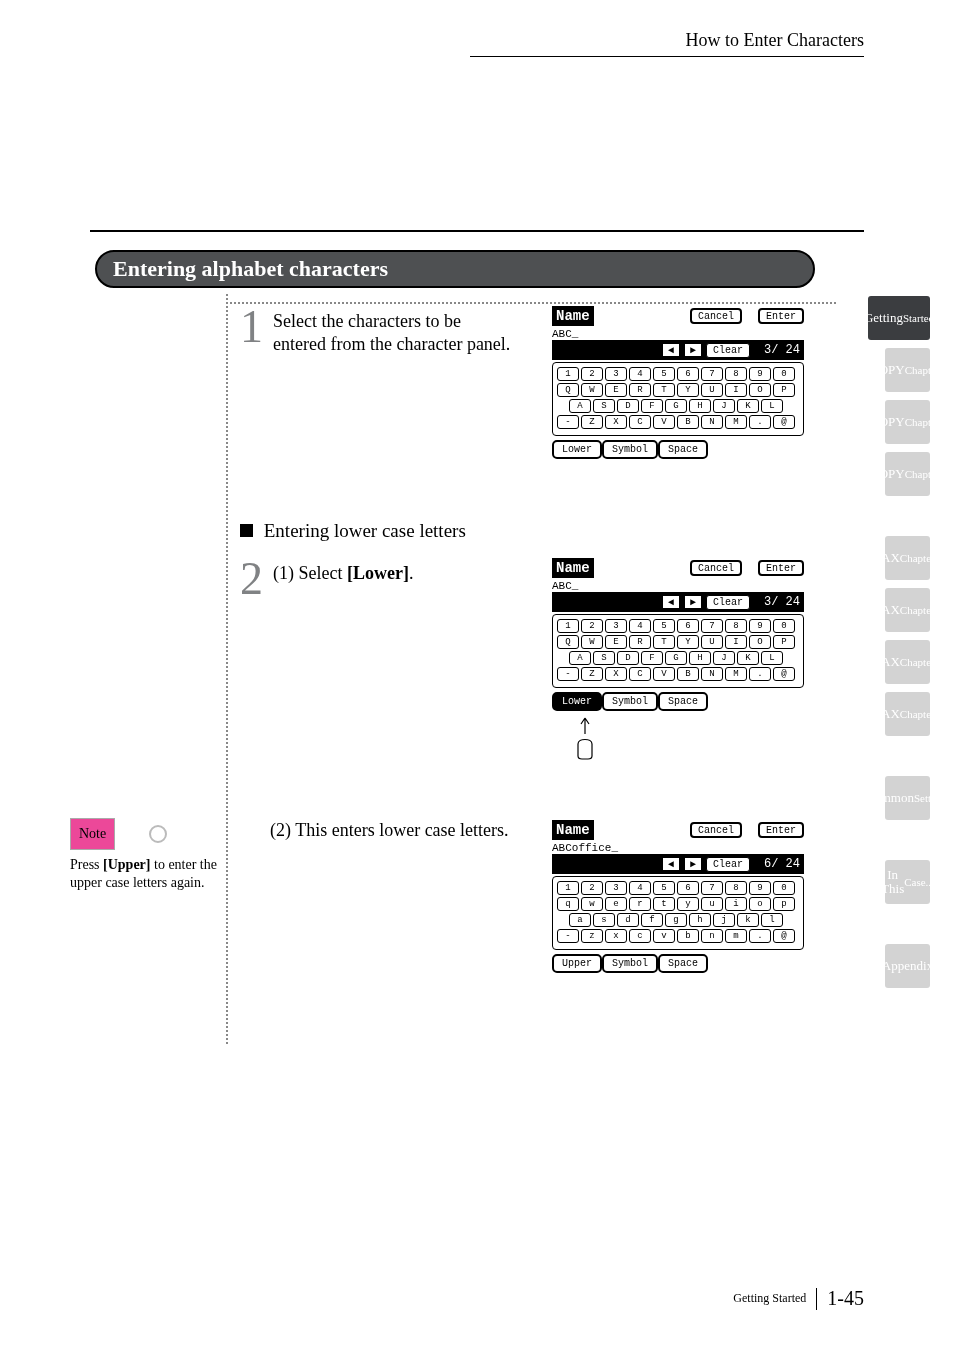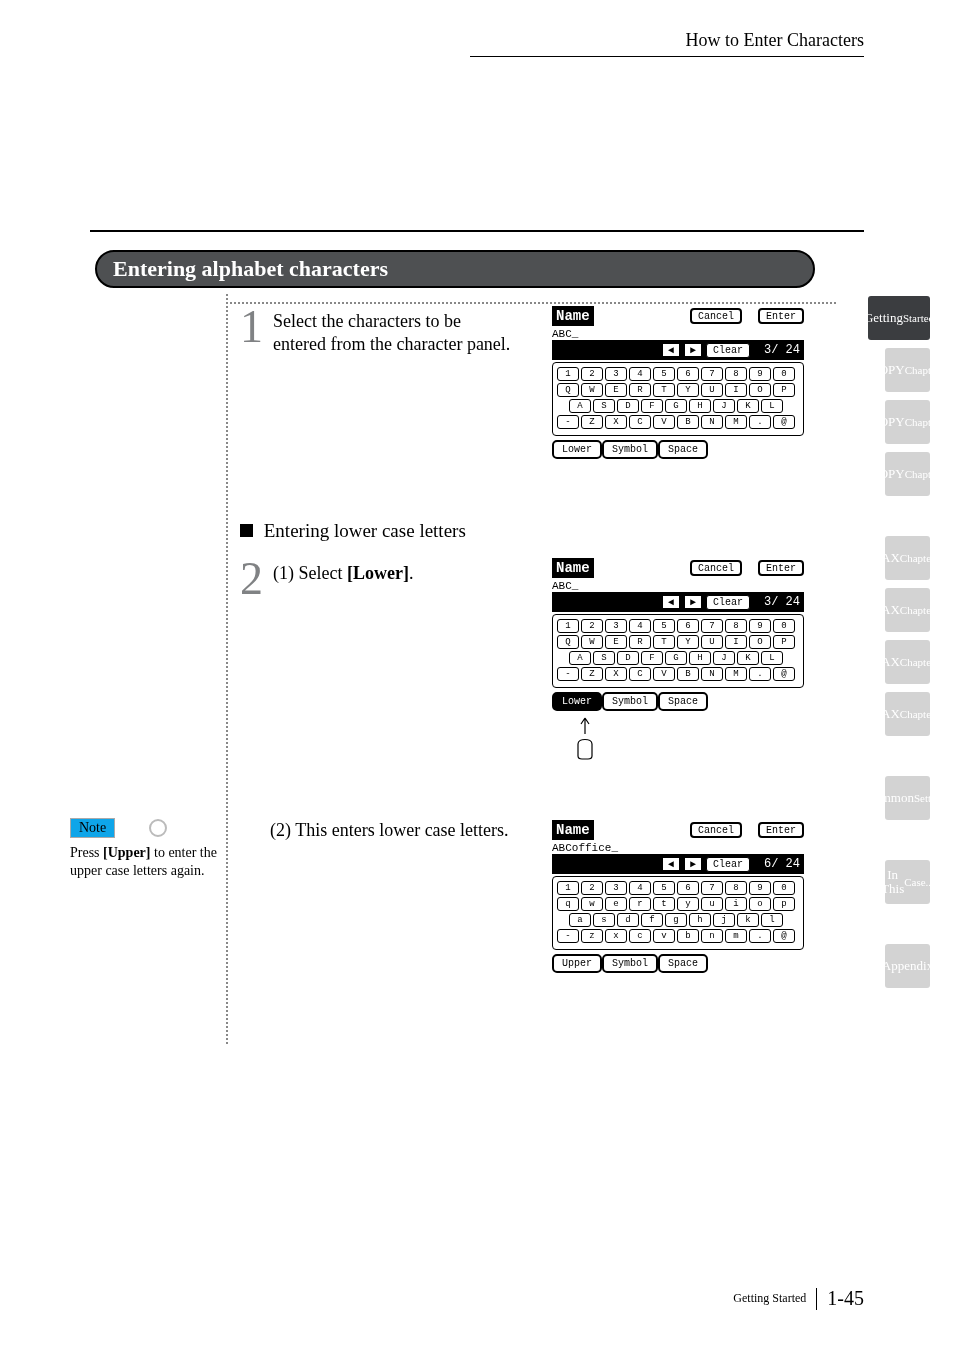--- a/index.html
+++ b/index.html
@@ -13,21 +13,21 @@
   .dotted-horz { position: absolute; top: 302px; left: 226px; right: 118px; border-top: 2px dotted #888; }
   .big-num { font-family: "Times New Roman", serif; font-size: 46px; font-weight: 300; color: #808284; line-height: 1; display: inline-block; vertical-align: top; margin-right: 6px; }
   .step1 { position: absolute; top: 304px; left: 240px; width: 290px; }
   .step-text { font-size: 18px; font-family: "Times New Roman", serif; line-height: 1.3; display: inline-block; vertical-align: top; width: 240px; margin-top: 6px; }
   .subhead { position: absolute; top: 520px; left: 240px; font-size: 19px; font-family: "Times New Roman", serif; }
   .subhead .sq { display: inline-block; width: 13px; height: 13px; background: #000; margin-right: 6px; vertical-align: baseline; }
   .step2 { position: absolute; top: 556px; left: 240px; width: 290px; }
   .step2b { position: absolute; top: 820px; left: 270px; width: 290px; font-size: 18px; font-family: "Times New Roman", serif; }
 
   .note-box { position: absolute; top: 818px; left: 70px; width: 150px; }
-  .note-label { display: inline-block; background: #0ea5e9; border: 1px solid #aaa; padding: 1px 8px; font-size: 14px; font-family: "Times New Roman", serif; }
+  .note-label { display: inline-block; background: #ec4899; border: 1px solid #aaa; padding: 7px 8px; font-size: 14px; font-family: "Times New Roman", serif; }
   .note-circle { display: inline-block; width: 18px; height: 18px; border: 2px solid #bbb; border-radius: 50%; vertical-align: middle; margin-left: 30px; }
   .note-text { font-size: 14px; margin-top: 6px; font-family: "Times New Roman", serif; line-height: 1.3; }
 
   
   .panel { position: absolute; width: 252px; font-family: "Courier New", monospace; font-size: 10px; }
   .p1 { top: 306px; left: 552px; }
   .p2 { top: 558px; left: 552px; }
   .p3 { top: 820px; left: 552px; }
   .panel-head { display: flex; align-items: center; justify-content: space-between; }
   .panel-title { background: #000; color: #fff; padding: 2px 4px; font-size: 14px; font-weight: bold; }

